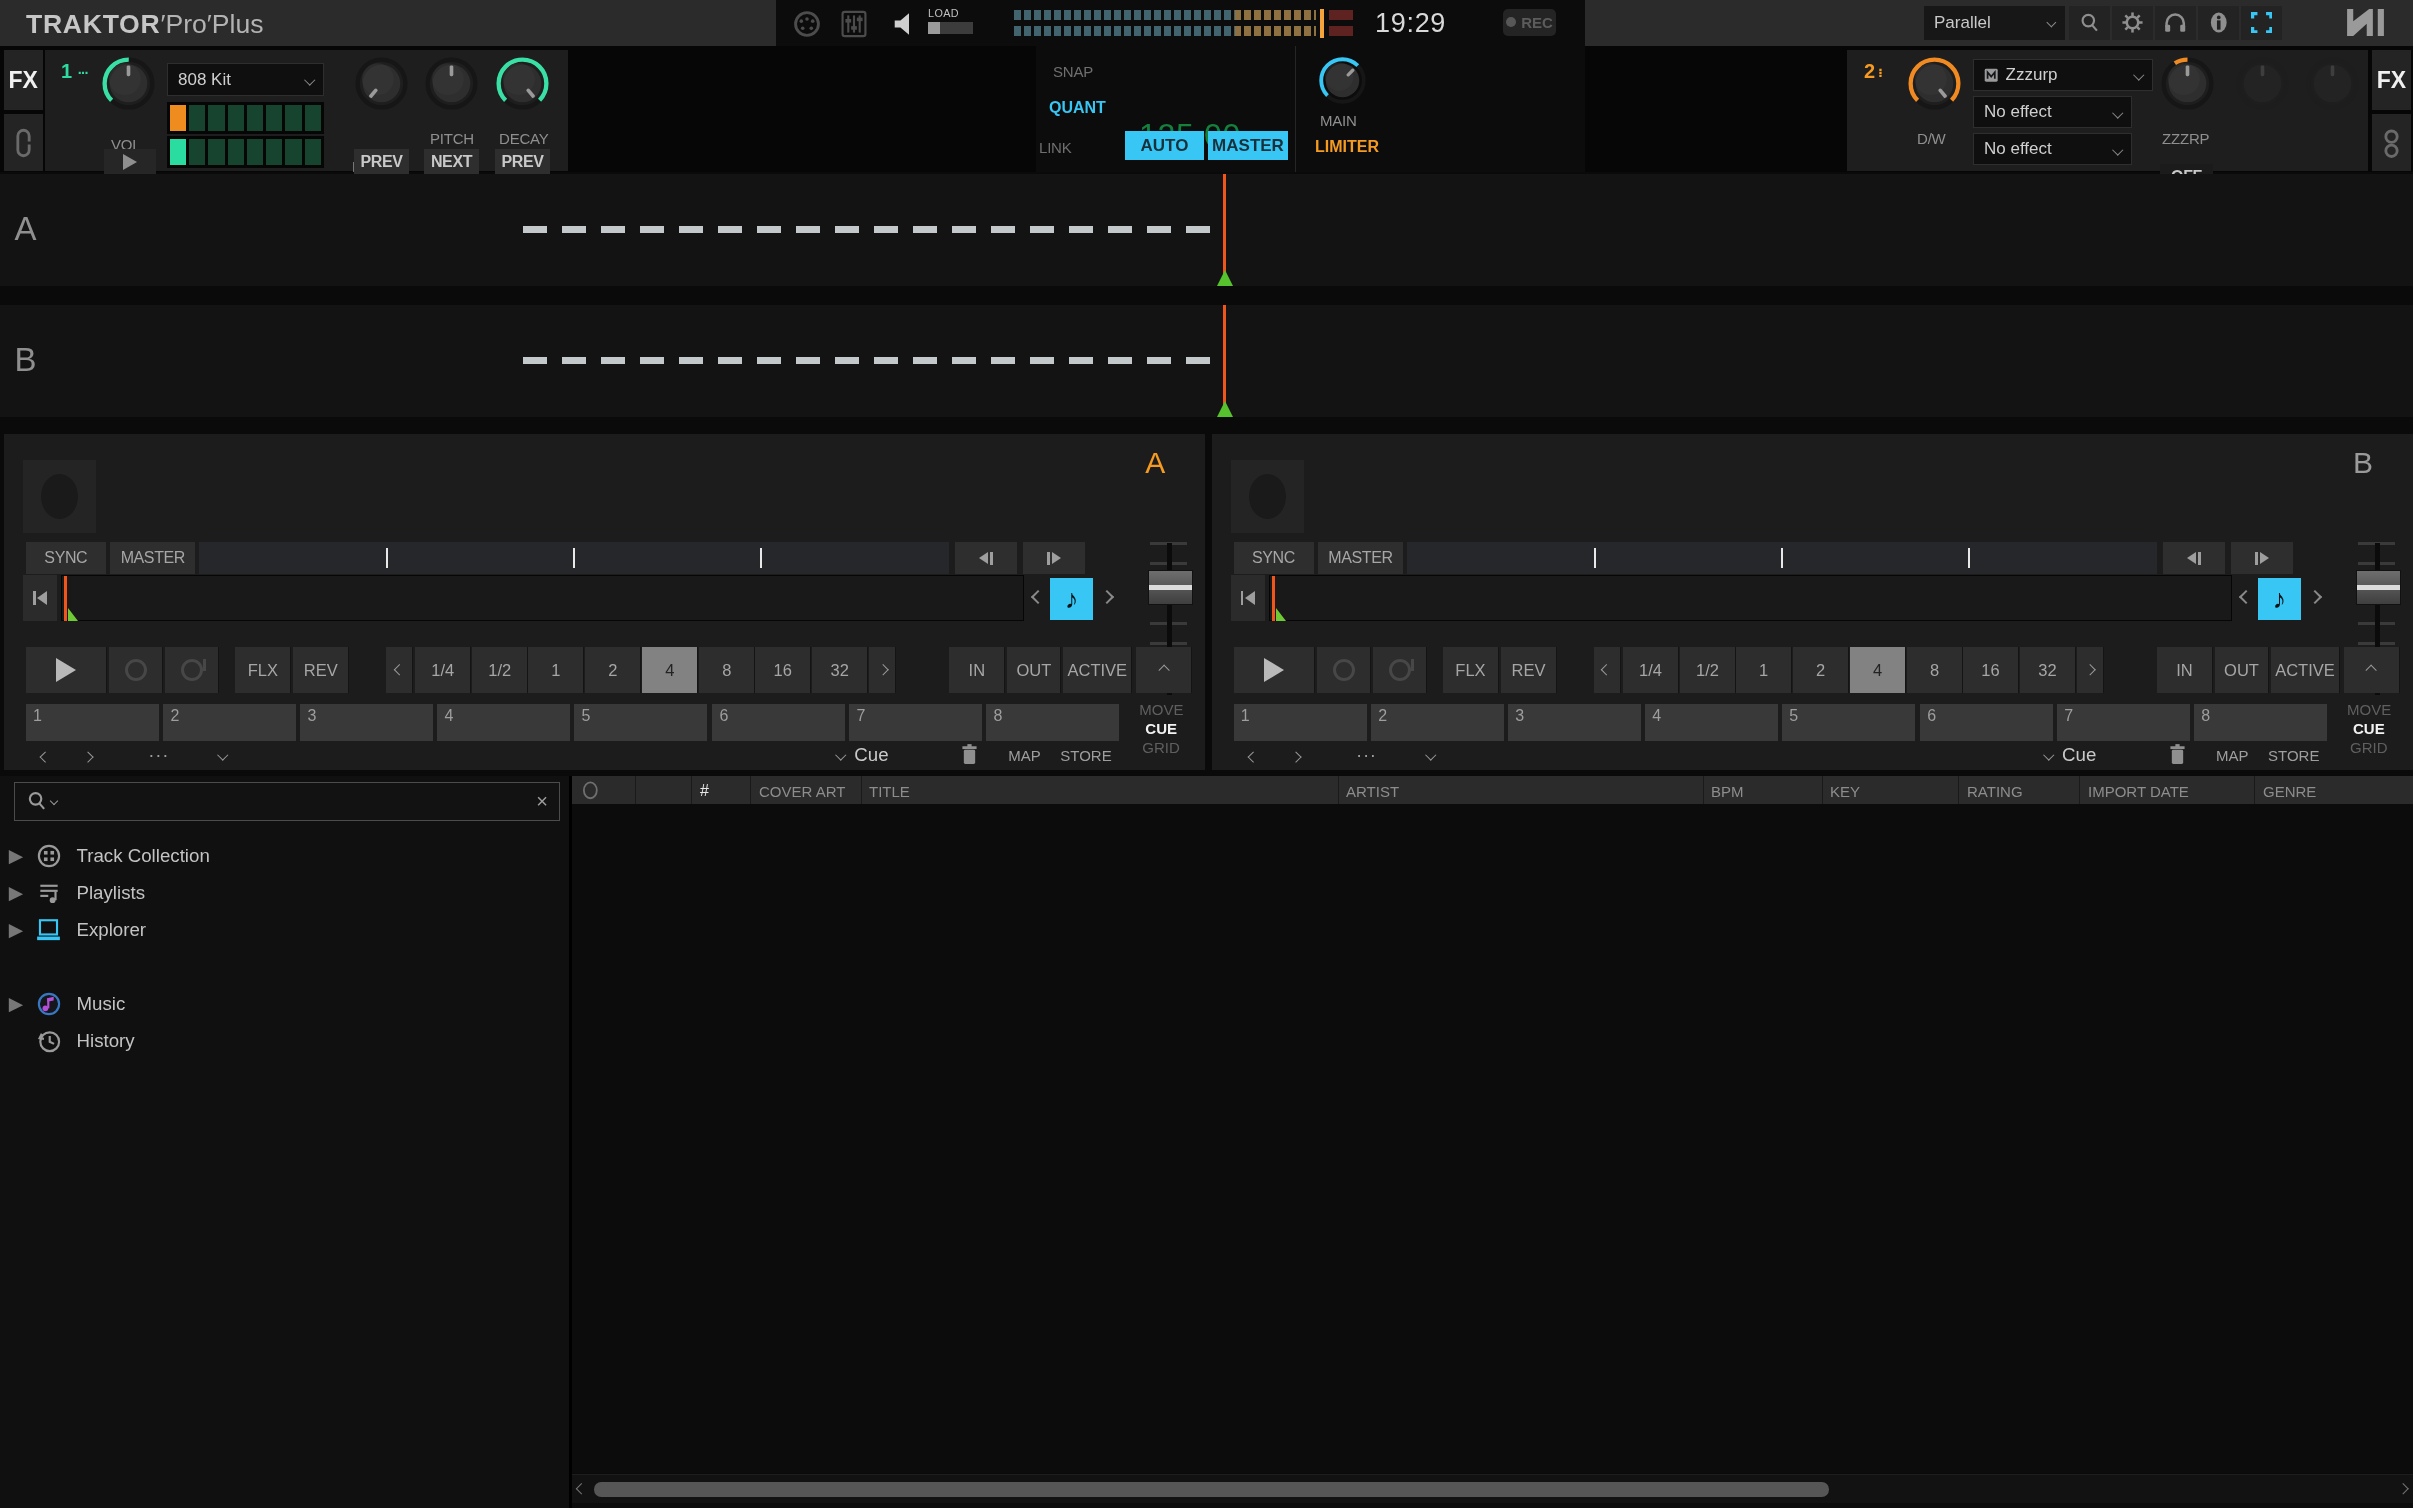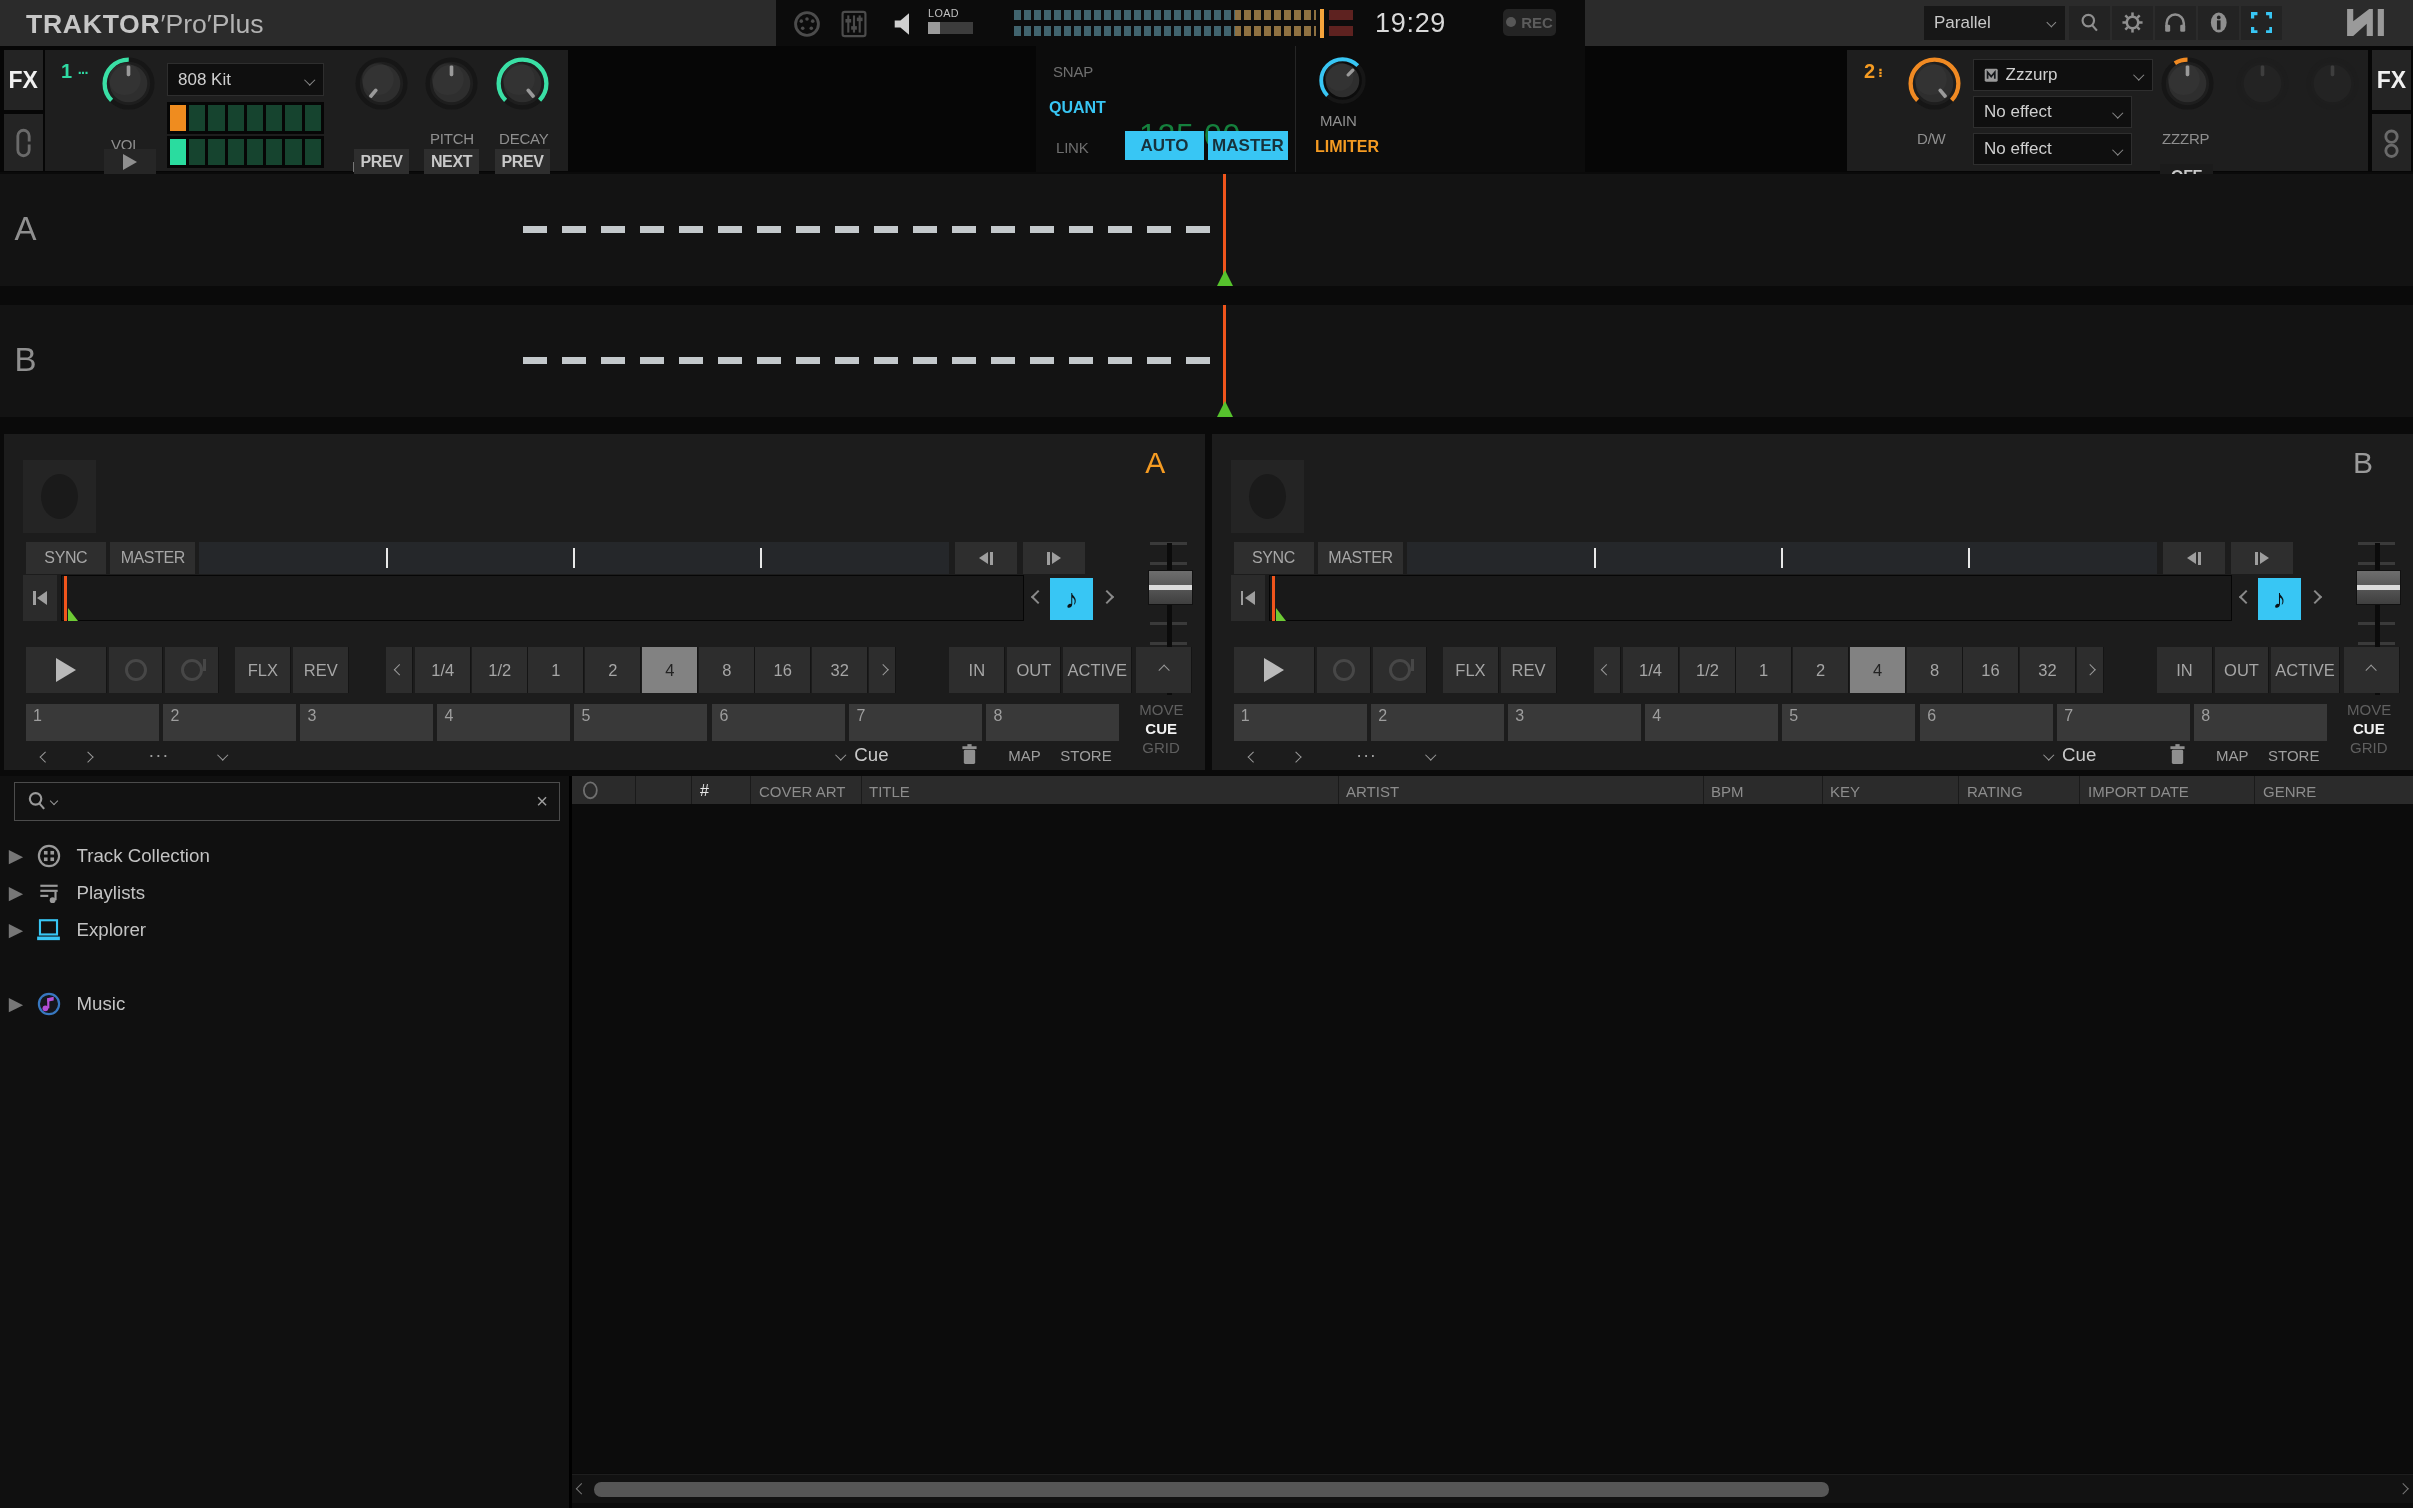--- a/index.html
+++ b/index.html
@@ -243,21 +243,21 @@
       </svg>
       <div class="a lbl" style="left:454px;top:80px;">DECAY</div>
       <div class="a btn" style="left:450px;top:99px;width:55px;height:26px;font-weight:700;color:#c9c9c9;">
           <span>PREV</span>
         </div>
     </div>
 
     <div class="a" style="left:1036px;top:0;width:549px;height:126px;background:#0c0c0c;">
       <div class="a lbl" style="left:17px;top:17px;font-size:15px;color:#6f6f6f;">SNAP</div>
       <div class="a" style="left:13px;top:53px;font-size:16px;font-weight:700;color:#38c6f4;">QUANT</div>
-      <div class="a lbl" style="left:20px;top:93px;font-size:15px;color:#6f6f6f;">LINK</div>
+      <div class="a lbl" style="left:3px;top:93px;font-size:15px;color:#6f6f6f;">LINK</div>
 
       <div class="a" style="left:68px;top:39px;width:172px;text-align:center;font-size:32px;color:#15803d;letter-spacing:0.7px;margin-top:32px;">125.00</div>
 
       <div class="a" style="left:89px;top:85px;width:79px;height:29px;background:#38c6f4;color:#17323c;font-size:17px;font-weight:700;display:flex;align-items:center;justify-content:center;">
           <span>AUTO</span>
         </div>
       <div class="a" style="left:172px;top:85px;width:80px;height:29px;background:#38c6f4;color:#17323c;font-size:17px;font-weight:700;display:flex;align-items:center;justify-content:center;">
           <span>MASTER</span>
         </div>
 
@@ -682,20 +682,31 @@
         <svg width="26" height="26" viewBox="0 0 36 36">
             <circle cx="18" cy="18" r="14" fill="#15171c" stroke="#3878c0" stroke-width="3"></circle>
             <circle cx="13" cy="24" r="4" fill="#b44fd8"></circle>
             <rect x="15.5" y="10" width="3" height="14" fill="#b44fd8"></rect>
             <path d="M15.5 10 l9 -2 v5 l-9 2 z" fill="#b44fd8"></path>
           </svg>
       </span>
       <span style="margin-left:11.5px;">Music</span>
     </div>
 
+    <div class="trow a" style="left:0;top:247px;width:569px;">
+      <span class="arr"></span>
+      <span class="ico">
+        <svg width="26" height="26" viewBox="0 0 36 36">
+            <circle cx="19" cy="19" r="13" fill="none" stroke="#9a9a9a" stroke-width="3"></circle>
+            <polyline points="19,11 19,19 25,22" fill="none" stroke="#9a9a9a" stroke-width="3"></polyline>
+            <path d="M8 8 l-3 6 6 1" fill="none" stroke="#9a9a9a" stroke-width="3"></path>
+          </svg>
+      </span>
+      <span style="margin-left:11.5px;">History</span>
+    </div>
   </div>
 
   <div class="a" style="left:569px;top:776px;width:2.9px;height:733px;background:#000;"></div>
 
   <div class="a" style="left:572px;top:776px;width:1842px;height:29px;background:#2b2b2b;">
     <svg class="a" style="left:8.6px;top:5px;" width="18.7" height="18.7" viewBox="0 0 26 26">
       <ellipse cx="13" cy="13" rx="9" ry="11" fill="none" stroke="#6f6f6f" stroke-width="2.5"></ellipse>
     </svg>
     <div class="a sep" style="left:63px;top:0;"></div>
     <div class="a sep" style="left:119px;top:0;"></div>

